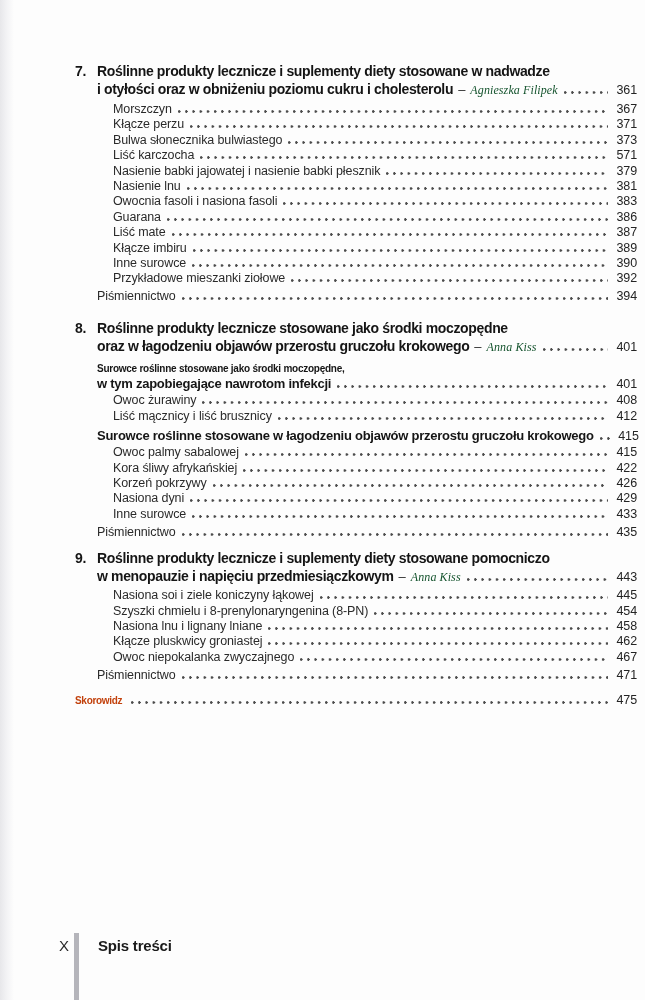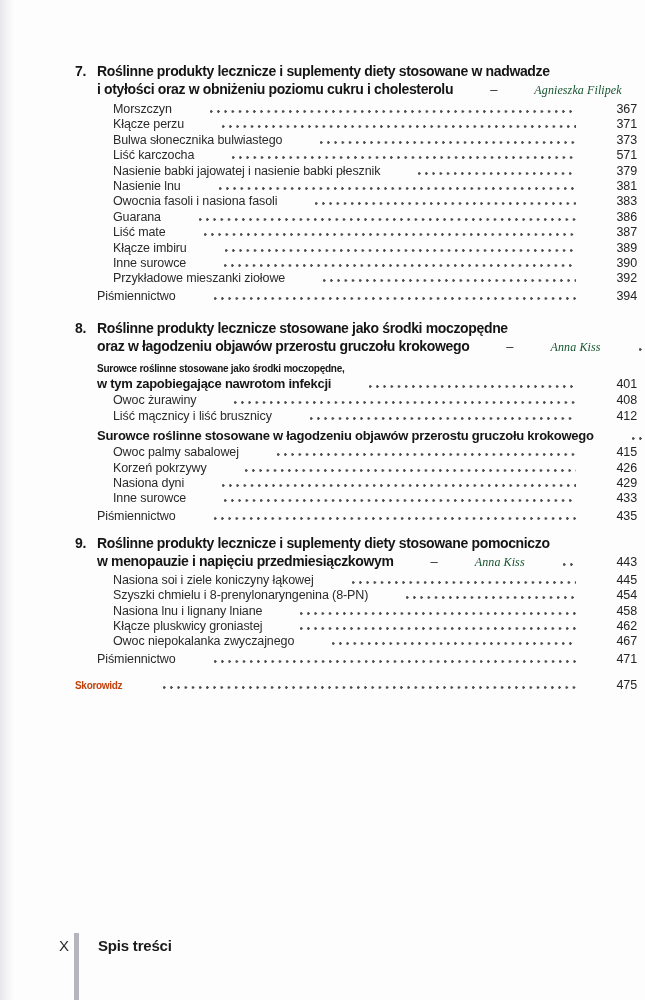--- a/index.html
+++ b/index.html
@@ -18,21 +18,21 @@
     left: 0; top: 0;
     width: 14px; height: 1000px;
     background: linear-gradient(to right, #e7e7ea 0%, #f2f2f4 45%, #fdfdfd 100%);
   }
   .content {
     position: absolute;
     left: 75px; top: 62px;
     width: 562px;
   }
   
-  .row { display: flex; align-items: baseline; gap: 32px; }
+  .row { display: flex; align-items: baseline; }
   .lbl { white-space: nowrap; }
   .dots {
     flex: 1 1 auto;
     min-width: 10px;
     height: 3px;
     margin: 0 4px 0 6px;
     background-image: radial-gradient(circle at 1.2px 1.5px, #4c4c4c 1.05px, rgba(0,0,0,0) 1.5px);
     background-size: 7.2px 3px;
     background-repeat: repeat-x;
     background-position: left bottom;
@@ -287,20 +287,25 @@
           <span class="pg">415</span>
         </div>
       </div>
       <div class="rows lvl2 sec8-rows-b">
           <div class="row">
           <span class="lbl">Owoc palmy sabalowej</span>
           <span class="dots"></span>
           <span class="pg">415</span>
         </div>
           <div class="row">
+          <span class="lbl">Kora śliwy afrykańskiej</span>
+          <span class="dots"></span>
+          <span class="pg">422</span>
+        </div>
+          <div class="row">
           <span class="lbl">Korzeń pokrzywy</span>
           <span class="dots"></span>
           <span class="pg">426</span>
         </div>
           <div class="row">
           <span class="lbl">Nasiona dyni</span>
           <span class="dots"></span>
           <span class="pg">429</span>
         </div>
           <div class="row">

